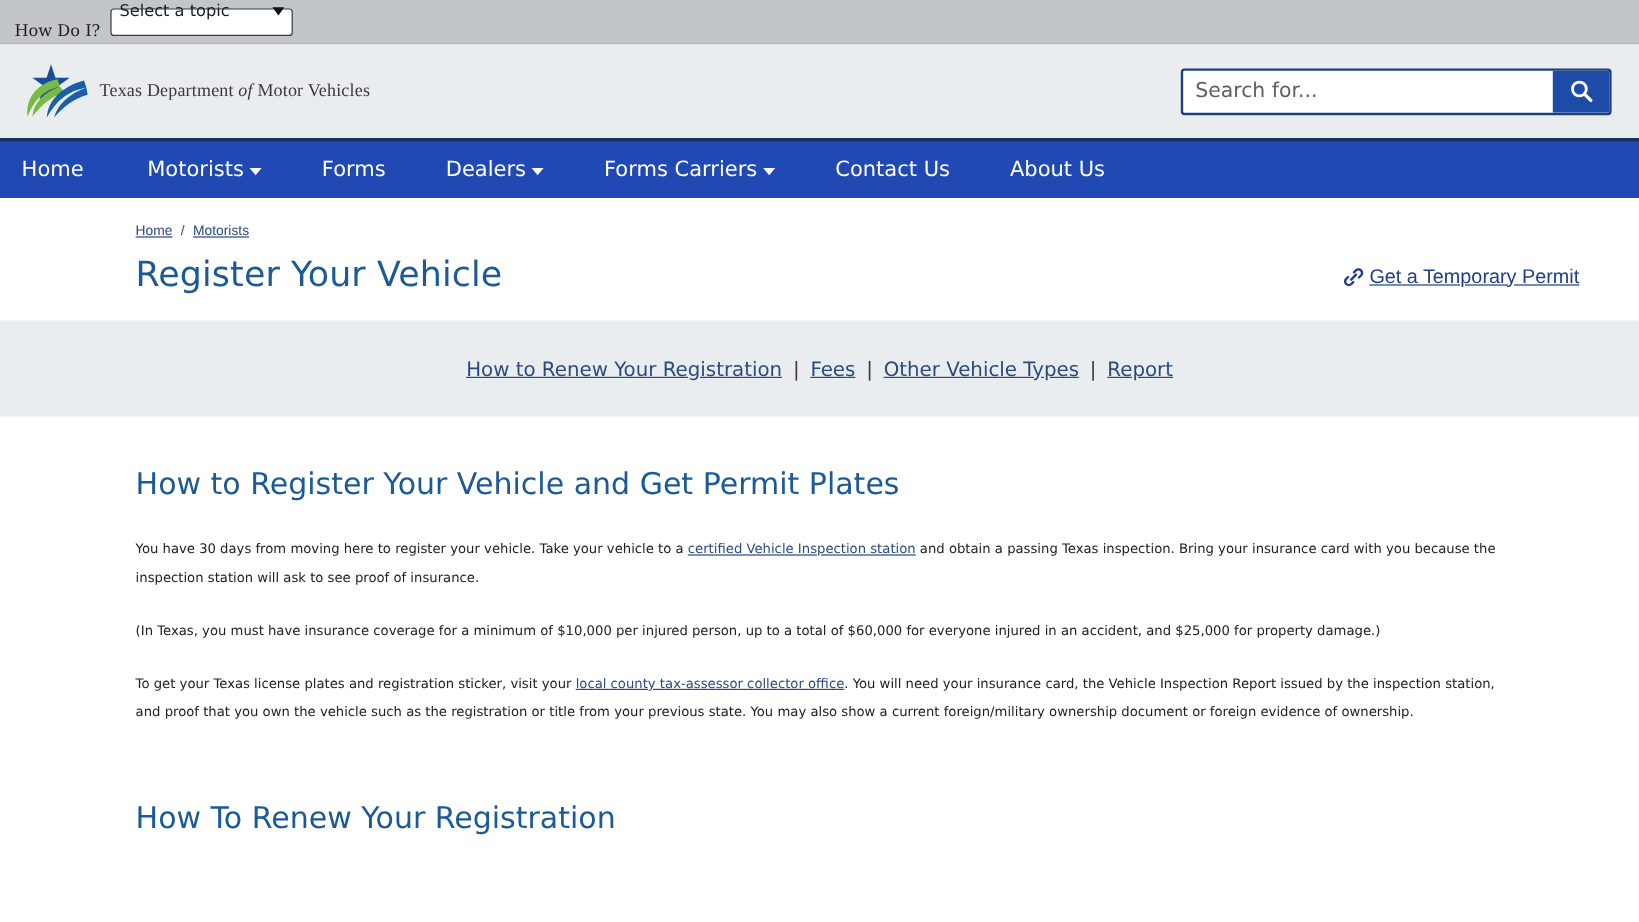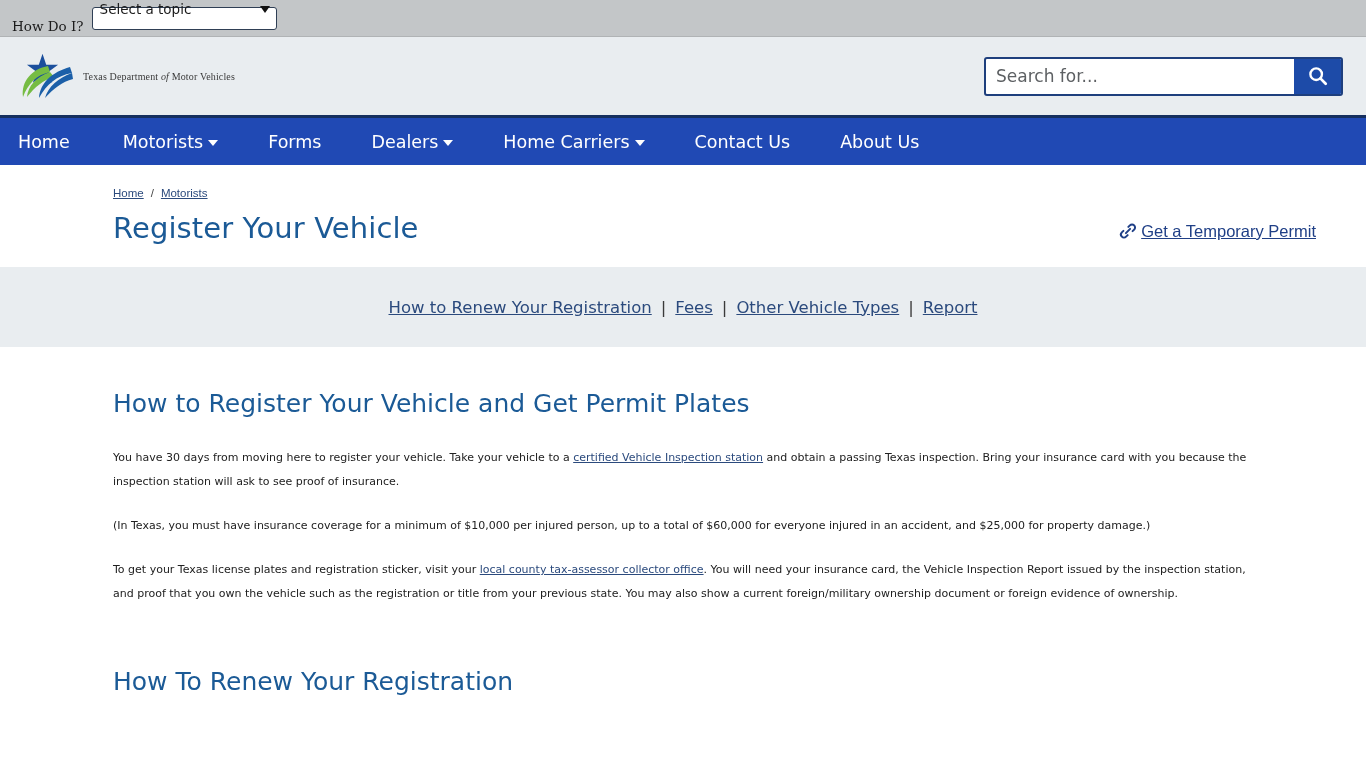--- a/index.html
+++ b/index.html
@@ -23,21 +23,21 @@
   }
   .utility-label {
     font-size: 13.5px;
     color: #1b1b1b;
     margin-right: 8px;
     white-space: nowrap;
     font-family: "DejaVu Serif", serif;
     margin-top: 15px;
   }
   .topic-select {
-    width: 185px;
+    width: 152px;
     height: 23px;
     border: 1px solid #2f3f55;
     border-radius: 3px;
     background: #ffffff;
     display: flex;
     align-items: center;
     justify-content: space-between;
     padding: 0 6px 18px 7px;
     font-size: 13.5px;
     color: #1b1b1b;
@@ -64,21 +64,21 @@
   }
   .logo-wrap {
     display: flex;
     align-items: center;
     gap: 9px;
     cursor: pointer;
   }
   .logo-mark { width: 56px; height: 46px; display:block; }
   .logo-text {
     font-family: "Liberation Serif", serif;
-    font-size: 10px;
+    font-size: 15px;
     color: #3a3a3a;
     letter-spacing: .15px;
     white-space: nowrap;
     text-align: right;
   }
   .logo-text .it { font-style: italic; }
 
   .search-wrap {
     display: flex;
     align-items: stretch;
@@ -282,21 +282,21 @@
     <span class="nav-caret"></span>
   </div>
   <div class="nav-item">
     <span>Forms</span>
   </div>
   <div class="nav-item">
     <span>Dealers</span>
     <span class="nav-caret"></span>
   </div>
   <div class="nav-item">
-    <span>Home Carriers</span>
+    <span>Forms Carriers</span>
     <span class="nav-caret"></span>
   </div>
   <div class="nav-item">
     <span>Contact Us</span>
   </div>
   <div class="nav-item">
     <span>About Us</span>
   </div>
 </nav>
 

